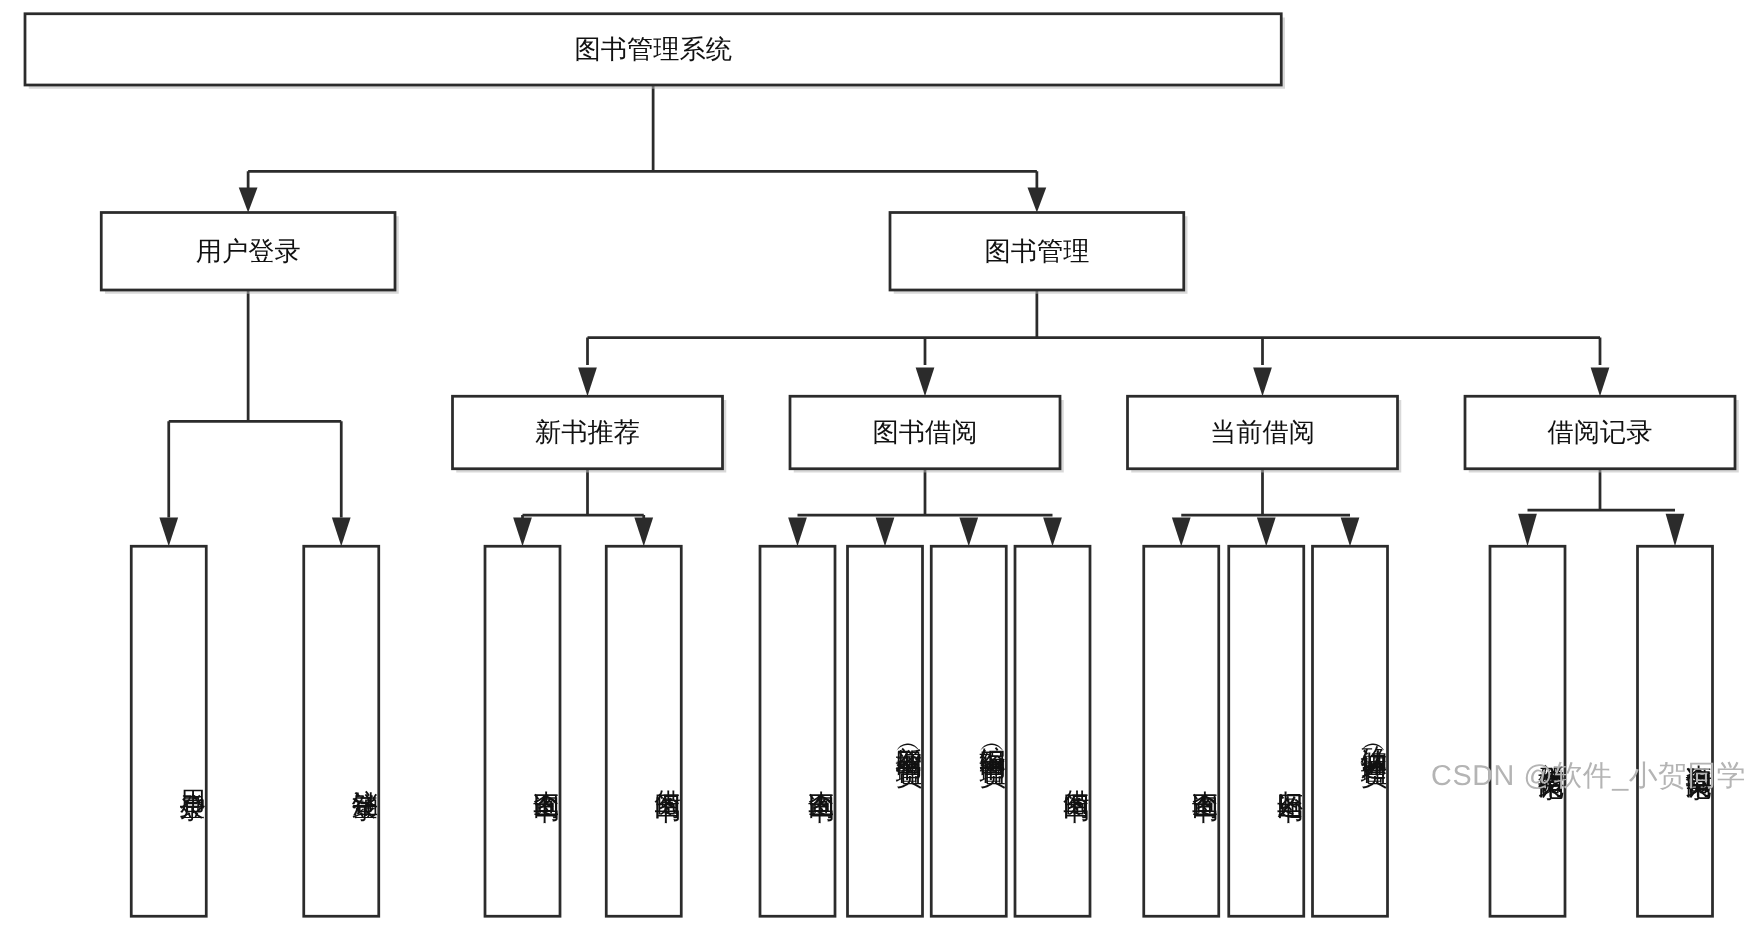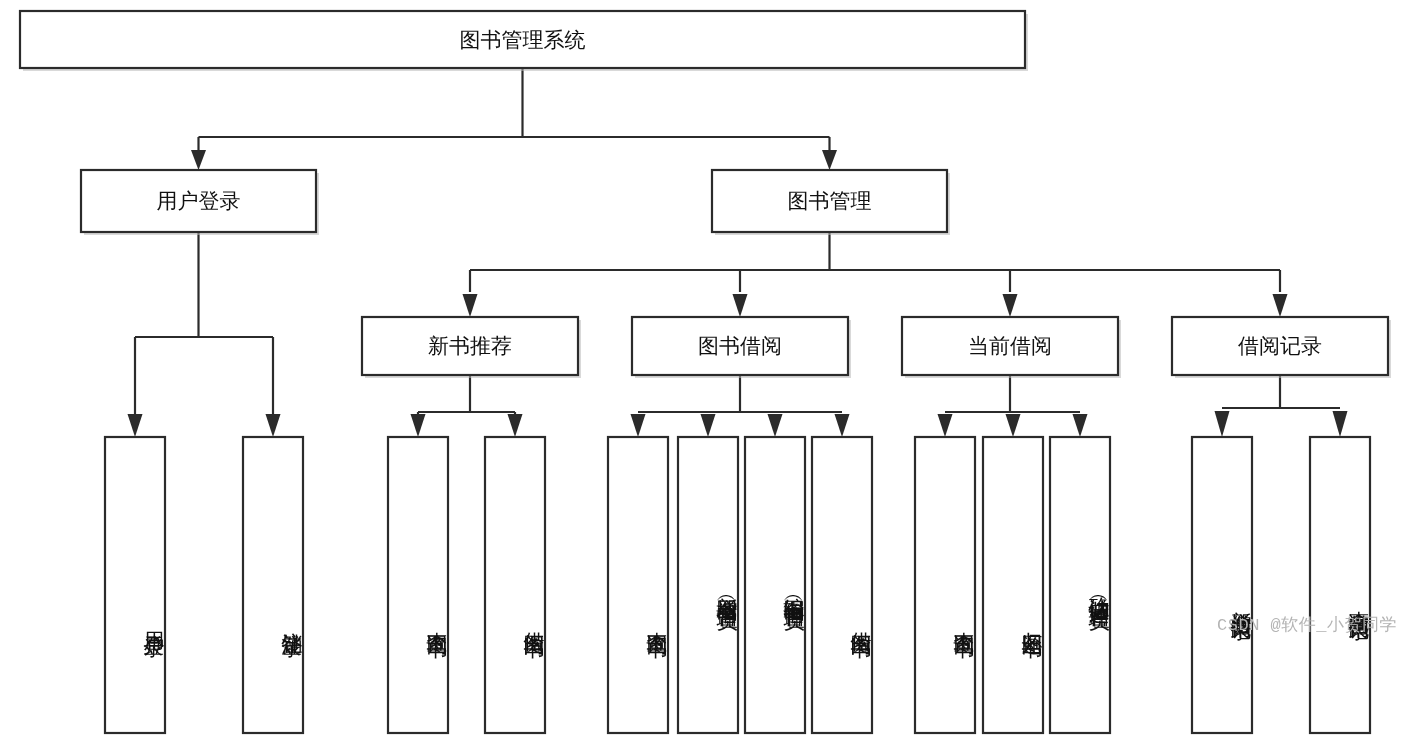--- a/index.html
+++ b/index.html
@@ -66,22 +66,22 @@
     text-align: center;
     pointer-events: none;
     display: flex;
     align-items: flex-start;
     justify-content: center;
   }
   .watermark {
     position: absolute;
     right: 8px;
     bottom: 6px;
-    font-family: Liberation Mono, monospace;
-    font-size: 17px;
+    font-family: Liberation Sans, sans-serif;
+    font-size: 23px;
     color: #b4b4b4;
     letter-spacing: 0.5px;
     white-space: nowrap;
   }
 </style>
 </head>
 <body>
 
 <div id="diagram-root">
 

